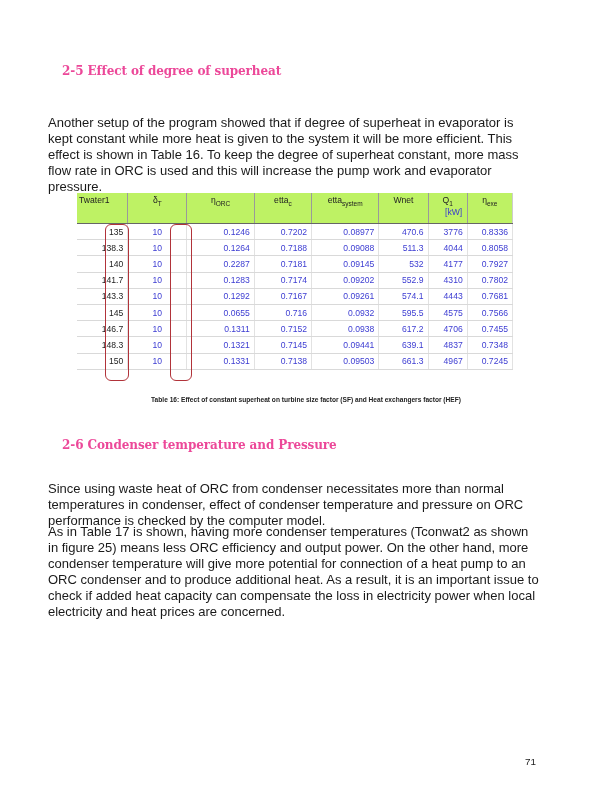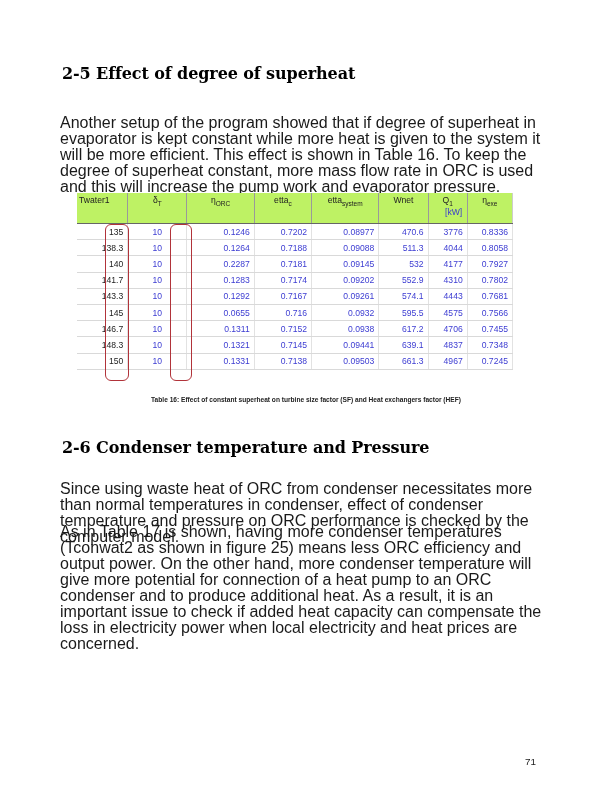--- a/index.html
+++ b/index.html
@@ -1,20 +1,20 @@
 <!DOCTYPE html>
 <html><head>
 <meta charset="utf-8">
 <style>
   html, body { margin: 0; padding: 0; background: #ffffff; }
   body { width: 612px; height: 792px; position: relative; overflow: hidden;
          font-family: "Liberation Sans", sans-serif; color: #111; }
   .h2 { position: absolute; left: 62px; font-family: "DejaVu Serif", serif;
-        font-weight: bold; font-size: 16px; color: #000000; letter-spacing: -0.1px; }
-  .para { position: absolute; left: 60px; width: 492px; font-size: 16px;
+        font-weight: bold; font-size: 12px; color: #ec4899; letter-spacing: -0.1px; }
+  .para { position: absolute; left: 48px; width: 492px; font-size: 13px;
           line-height: 16px; color: #1a1a1a; }
   .para p { margin: 0; }
   .tbl-wrap { position: absolute; left: 77px; top: 193px; width: 436px; }
   table { border-collapse: collapse; width: 436px; font-size: 8.6px; }
   thead th { background: #bef264; font-weight: normal; color: #222;
              text-align: center; vertical-align: top; padding: 2px 2px 0 2px;
              border-right: 1px solid #9a9a9a; border-bottom: 1.5px solid #666;
              height: 28px; font-size: 8.6px; }
   thead th:last-child { border-right: 1px solid #ccc; }
   thead th sub { font-size: 6.5px; }

